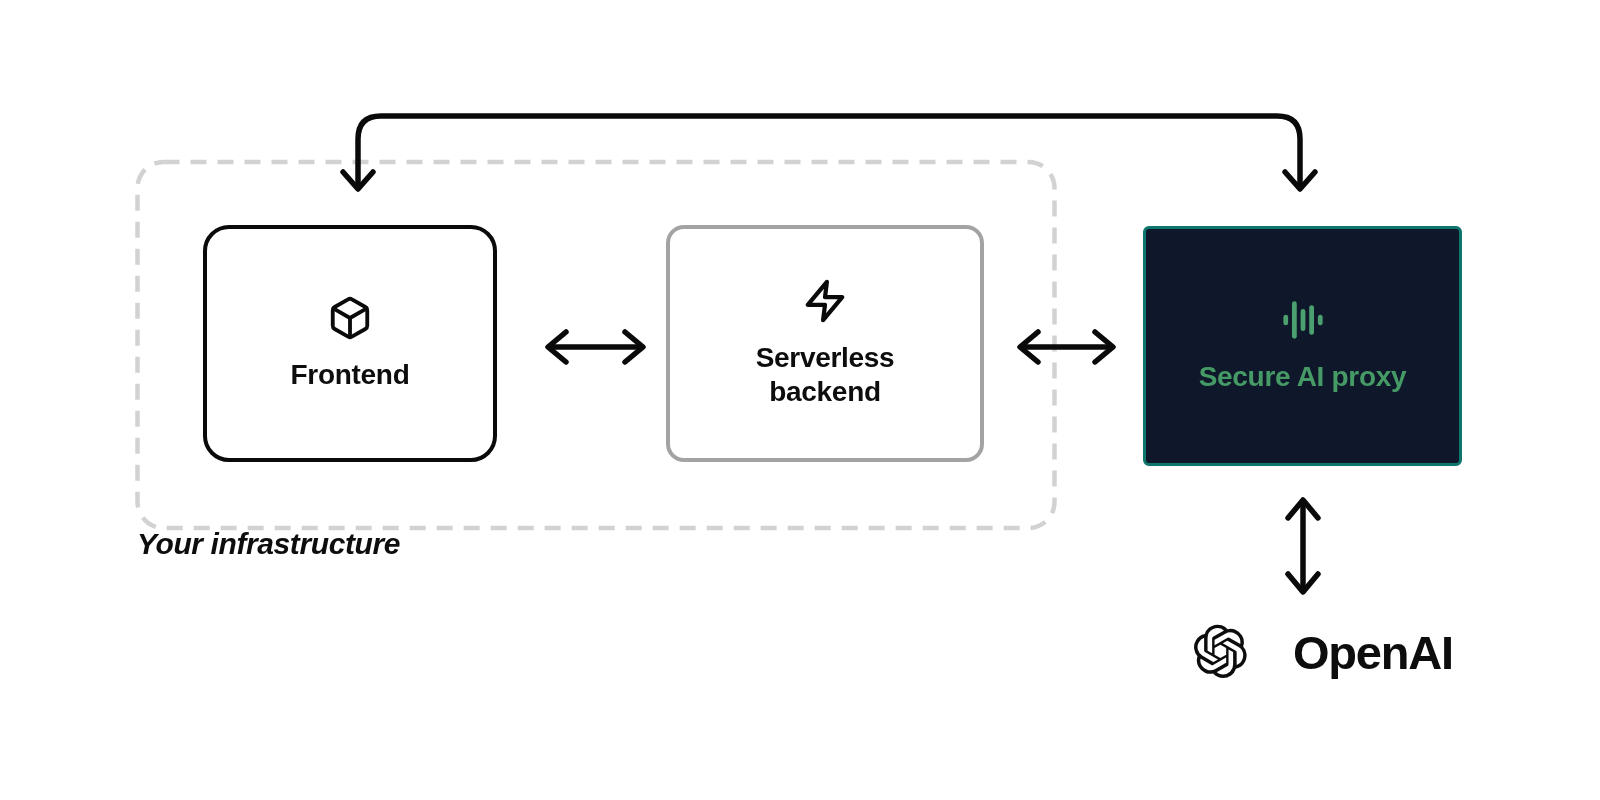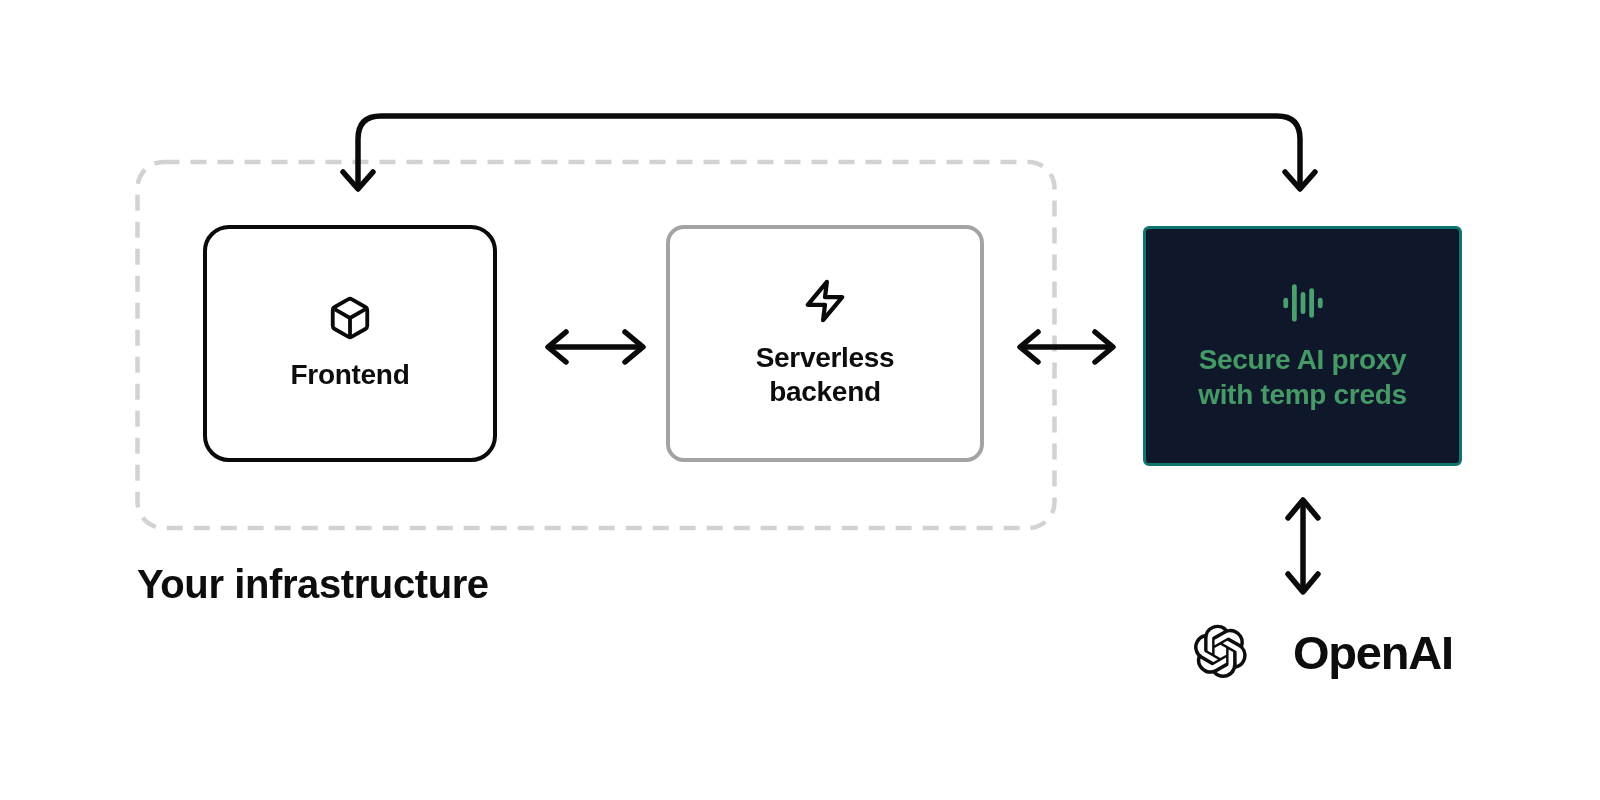--- a/index.html
+++ b/index.html
@@ -58,25 +58,26 @@
     left: 1143px; top: 226px;
     width: 319px; height: 240px;
     border: 3px solid #0f766e;
     border-radius: 6px;
     background: #0f172a;
   }
   .node-proxy .node-label { color: #459a66; }
 
   .infra-label {
     position: absolute;
-    left: 137px; top: 562px;
-    font-size: 40px;
+    left: 137px; top: 527px;
+    font-size: 30px;
     font-weight: 700;
     color: #0d0d0d;
     letter-spacing: -0.4px;
+    font-style: italic;
   }
 
   .openai-logo {
     position: absolute;
     left: 1193px; top: 624px;
     display: flex;
     align-items: center;
     gap: 9px;
   }
   .openai-wordmark {
@@ -151,21 +152,20 @@
       <svg width="46" height="46" viewBox="0 0 48 48" fill="none" stroke="#4aa06e" stroke-width="5" stroke-linecap="round">
         <line x1="6" y1="21" x2="6" y2="27"></line>
         <line x1="15" y1="7" x2="15" y2="41"></line>
         <line x1="24" y1="15" x2="24" y2="33"></line>
         <line x1="33" y1="11" x2="33" y2="37"></line>
         <line x1="42" y1="21" x2="42" y2="27"></line>
       </svg>
     </span>
     <div class="node-label">
       <div>Secure AI proxy</div>
-      <div>with temp creds</div>
     </div>
   </div>
 
   <div class="infra-label">Your infrastructure</div>
 
   <div class="openai-logo">
     <span>
       <svg width="56" height="56" viewBox="-0.3 -0.3 25.2 25.2" fill="#0d0d0d">
         <path d="M22.2819 9.8211a5.9847 5.9847 0 0 0-.5157-4.9108 6.0462 6.0462 0 0 0-6.5098-2.9A6.0651 6.0651 0 0 0 4.9807 4.1818a5.9847 5.9847 0 0 0-3.9977 2.9 6.0462 6.0462 0 0 0 .7427 7.0966 5.98 5.98 0 0 0 .511 4.9107 6.051 6.051 0 0 0 6.5146 2.9001A5.9847 5.9847 0 0 0 13.2599 24a6.0557 6.0557 0 0 0 5.7718-4.2058 5.9894 5.9894 0 0 0 3.9977-2.9001 6.0557 6.0557 0 0 0-.7475-7.073zm-9.022 12.6081a4.4755 4.4755 0 0 1-2.8764-1.0408l.1419-.0804 4.7783-2.7582a.7948.7948 0 0 0 .3927-.6813v-6.7369l2.02 1.1686a.071.071 0 0 1 .038.052v5.5826a4.504 4.504 0 0 1-4.4945 4.4944zm-9.6607-4.1254a4.4708 4.4708 0 0 1-.5346-3.0137l.142.0852 4.783 2.7582a.7712.7712 0 0 0 .7806 0l5.8428-3.3685v2.3324a.0804.0804 0 0 1-.0332.0615L9.74 19.9502a4.4992 4.4992 0 0 1-6.1408-1.6464zM2.3408 7.8956a4.485 4.485 0 0 1 2.3655-1.9728V11.6a.7664.7664 0 0 0 .3879.6765l5.8144 3.3543-2.0201 1.1685a.0757.0757 0 0 1-.071 0l-4.8303-2.7865A4.504 4.504 0 0 1 2.3408 7.8956zm16.5963 3.8558L13.1038 8.364 15.1192 7.2a.0757.0757 0 0 1 .071 0l4.8303 2.7913a4.4944 4.4944 0 0 1-.6765 8.1042v-5.6772a.79.79 0 0 0-.407-.667zm2.0107-3.0231l-.142-.0852-4.7735-2.7818a.7759.7759 0 0 0-.7854 0L9.409 9.2297V6.8974a.0662.0662 0 0 1 .0284-.0615l4.8303-2.7866a4.4992 4.4992 0 0 1 6.6802 4.66zM8.3065 12.863l-2.02-1.1638a.0804.0804 0 0 1-.038-.0567V6.0742a4.4992 4.4992 0 0 1 7.3757-3.4537l-.142.0805L8.704 5.459a.7948.7948 0 0 0-.3927.6813zm1.0976-2.3654l2.602-1.4998 2.6069 1.4998v2.9994l-2.5974 1.4997-2.6067-1.4997z"></path>
       </svg>

